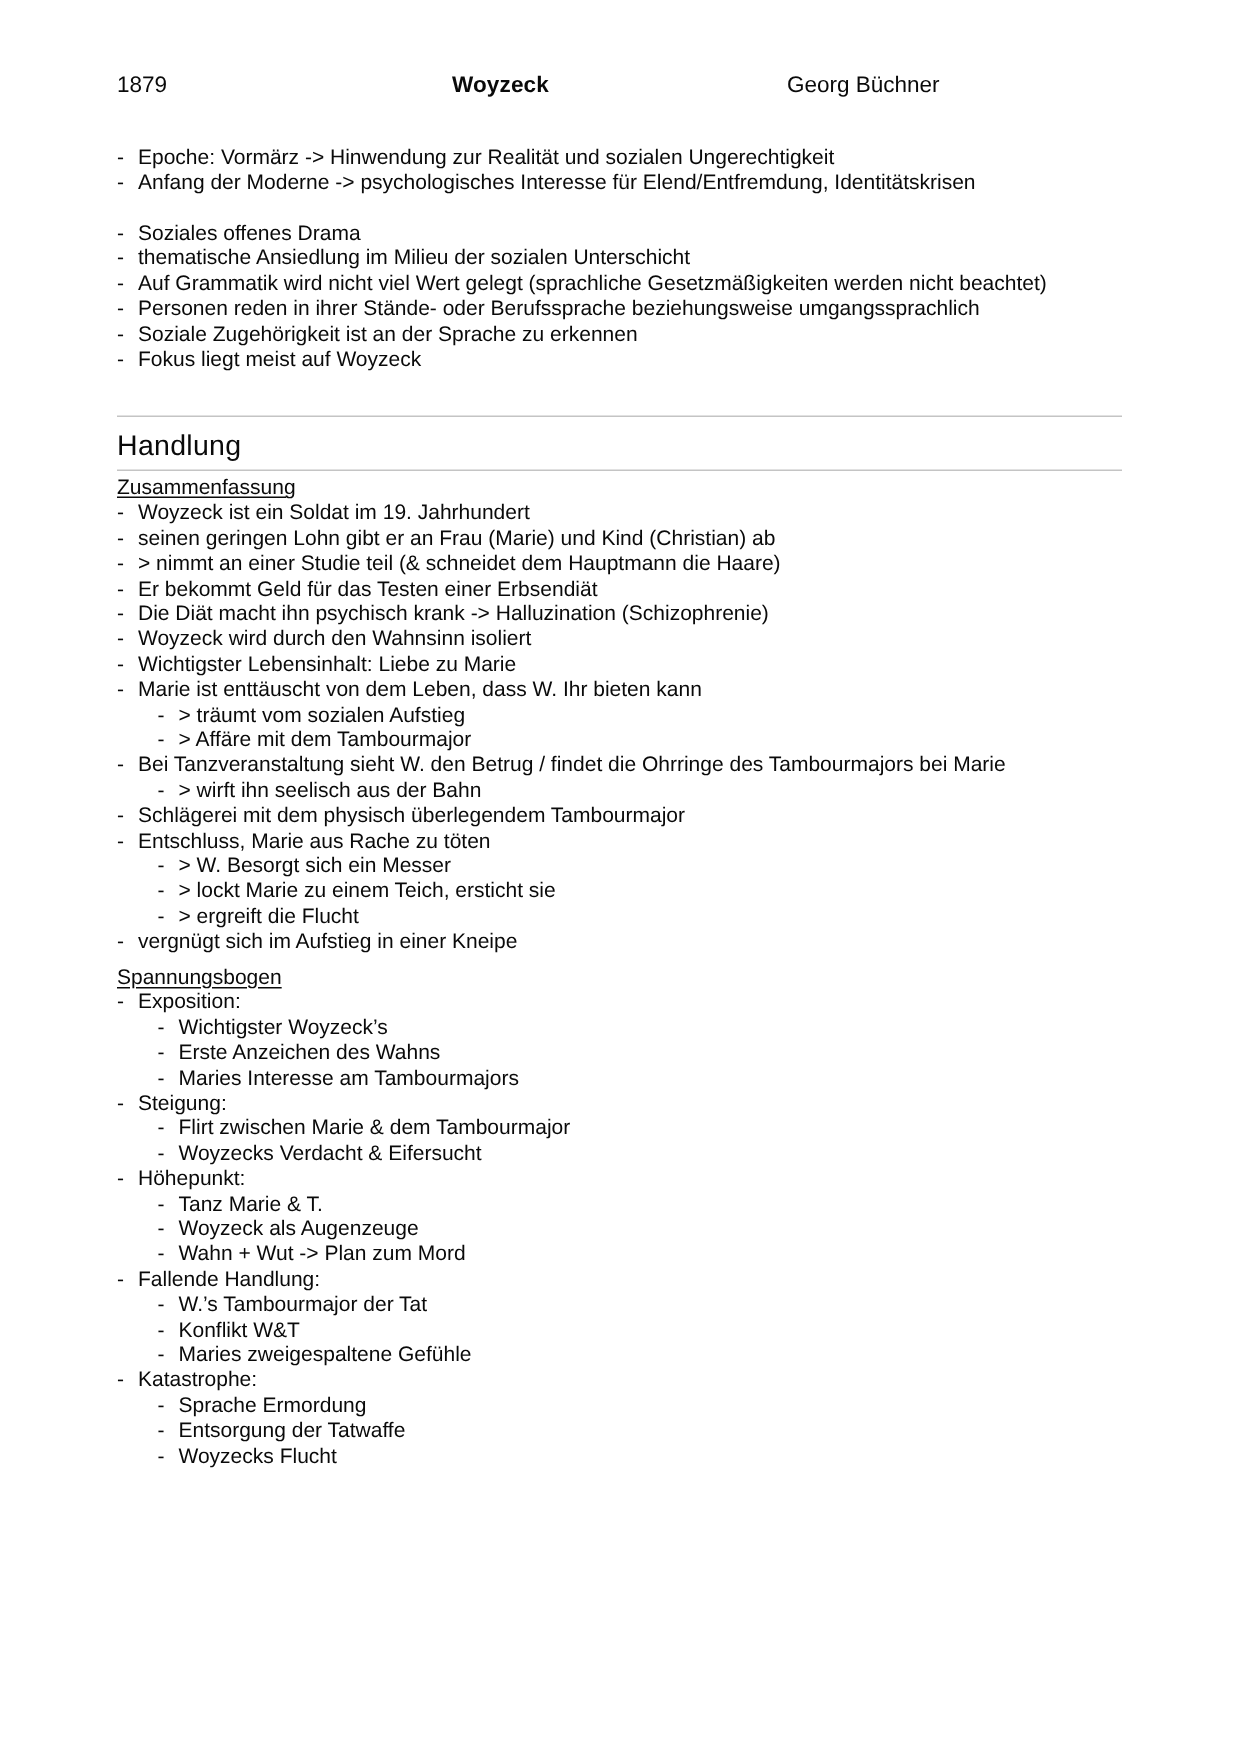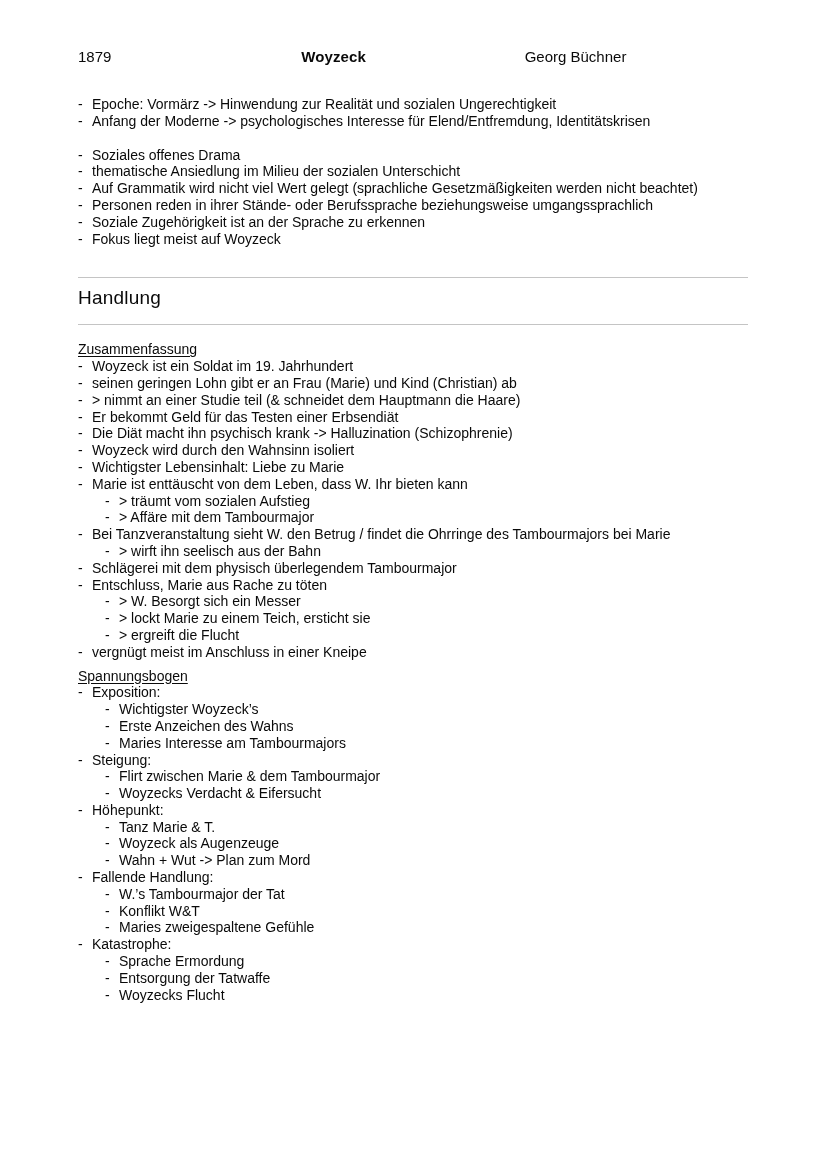--- a/index.html
+++ b/index.html
@@ -51,25 +51,25 @@
   .rule {
     border: none;
     border-top: 1px solid #c4c4c4;
     margin-top: 30px;
   }
   .section-title {
     margin-top: 8px;
     font-size: 19px;
     font-weight: normal;
     line-height: 23px;
-    padding-bottom: 15px;
+    padding-bottom: 4px;
     border-bottom: 1px solid #c4c4c4;
     letter-spacing: 0.2px;
   }
-  .subsection { margin-top: 16px; }
+  .subsection { margin-top: 2px; }
   .subsection.spaced { margin-top: 7px; }
   .sub-title {
     font-size: 14px;
     line-height: 16.8px;
     text-decoration: underline;
     text-underline-offset: 2px;
   }
 </style>
 </head>
 <body>
@@ -191,21 +191,21 @@
         <div class="li lvl1">
           <span class="dash">-</span>
           <span class="txt">&gt; lockt Marie zu einem Teich, ersticht sie</span>
         </div>
         <div class="li lvl1">
           <span class="dash">-</span>
           <span class="txt">&gt; ergreift die Flucht</span>
         </div>
         <div class="li">
           <span class="dash">-</span>
-          <span class="txt">vergnügt meist im Anschluss in einer Kneipe</span>
+          <span class="txt">vergnügt sich im Aufstieg in einer Kneipe</span>
         </div>
       </div>
   </div>
 
   <div class="subsection spaced">
     <div class="sub-title">Spannungsbogen</div>
     <div class="list">
         <div class="li">
           <span class="dash">-</span>
           <span class="txt">Exposition:</span>

